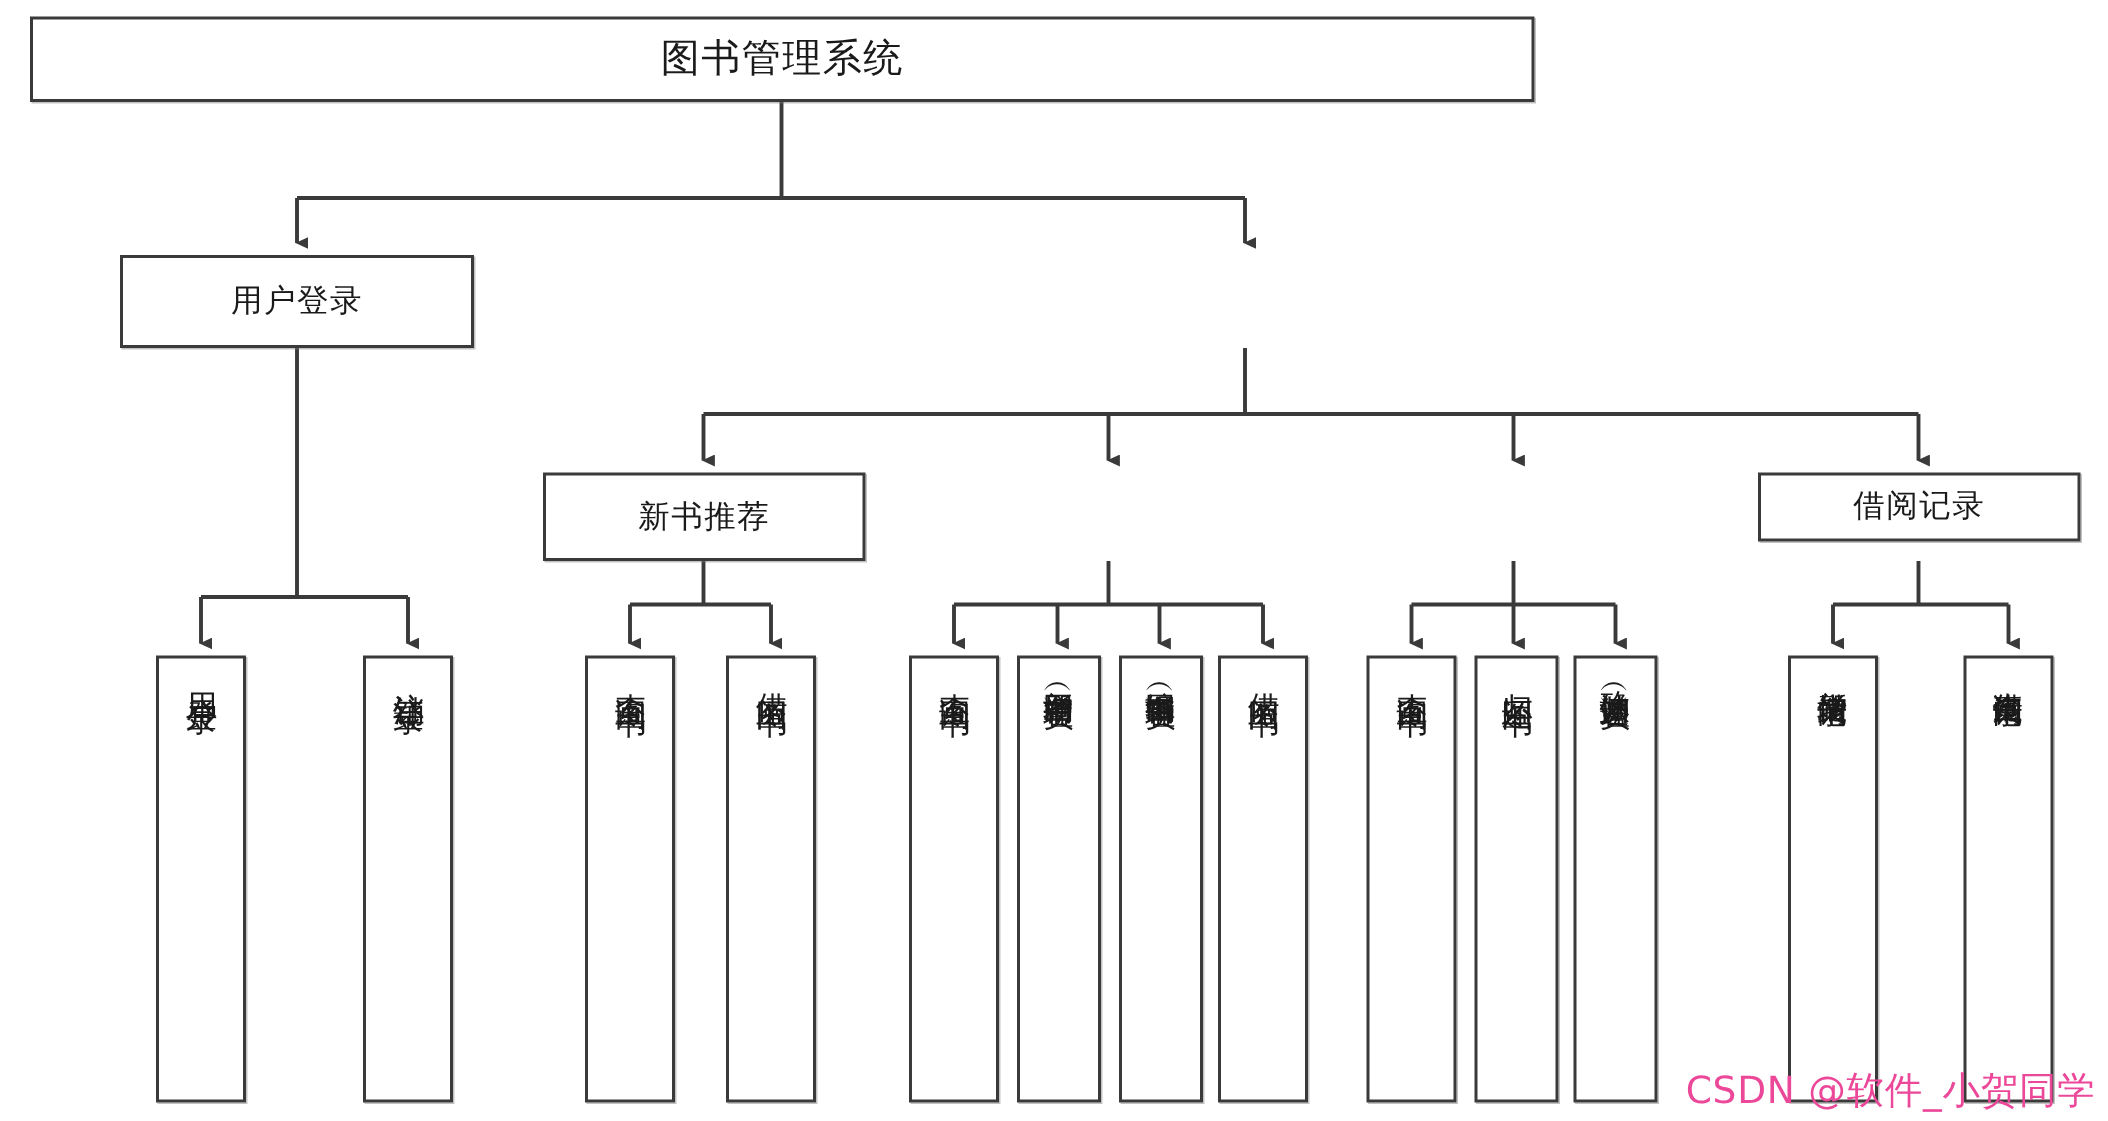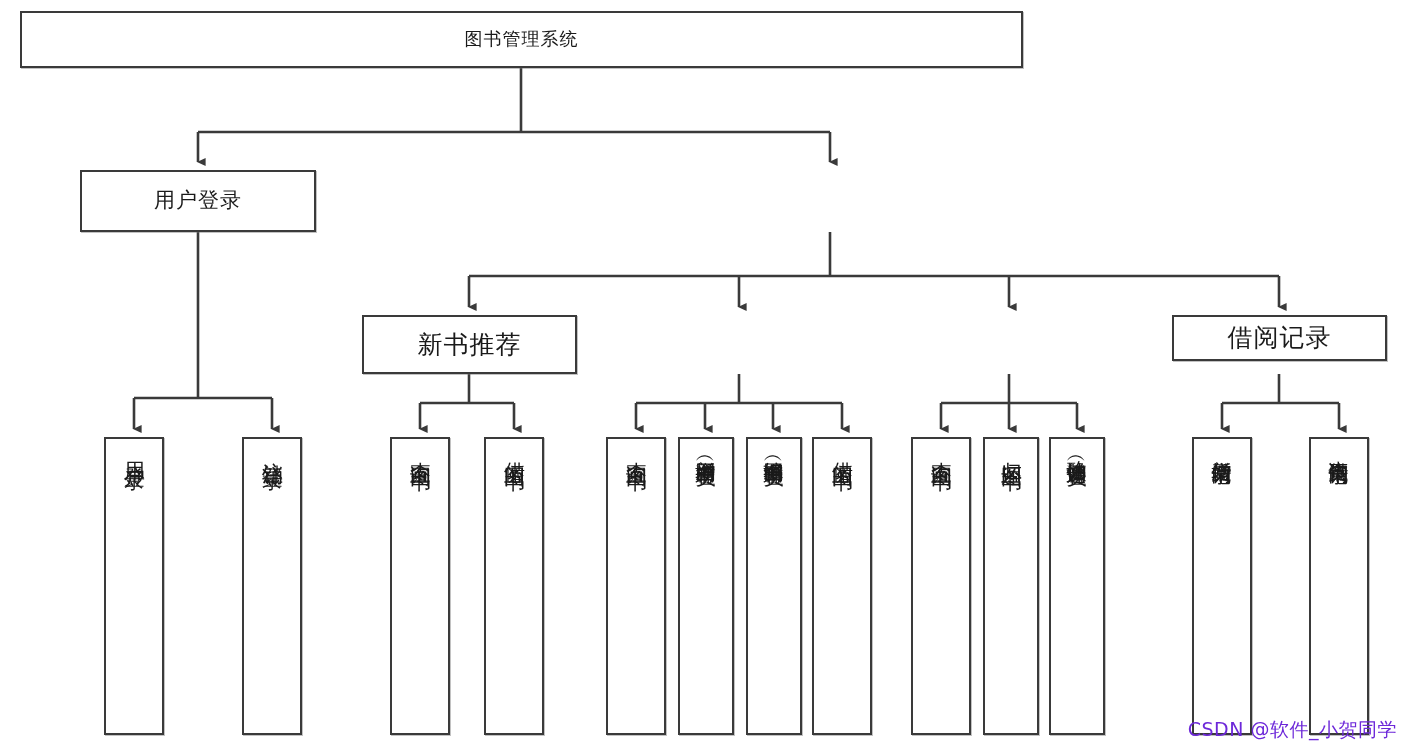--- a/index.html
+++ b/index.html
@@ -37,23 +37,23 @@
     color: #1a1a1a;
     box-shadow: 1px 1px 0 rgba(120,120,120,0.45);
   }
   .node .label {
     display: block;
     text-align: center;
     letter-spacing: 1px;
     line-height: 1.12;
     white-space: nowrap;
   }
-  .node.root { font-size: 18px; }
+  .node.root { font-size: 26px; }
   .node.lvl2 { font-size: 21px; }
-  .node.lvl3 { font-size: 25px; }
+  .node.lvl3 { font-size: 21px; }
   .node.leaf {
     align-items: flex-start;
     justify-content: center;
     padding-top: 6px;
   }
   .node.leaf .label {
     writing-mode: vertical-rl;
     text-orientation: upright;
     font-size: 21px;
     letter-spacing: 3px;
@@ -61,22 +61,22 @@
     white-space: nowrap;
   }
   .node.leaf.tall-text .label {
     font-size: 20px;
     letter-spacing: 1px;
   }
   .watermark {
     position: absolute;
     right: 8px;
     bottom: 4px;
-    font-size: 19px;
-    color: #6d28d9;
+    font-size: 25px;
+    color: #ec4899;
     letter-spacing: 0.5px;
     white-space: nowrap;
     font-family: "DejaVu Sans", "Liberation Sans", sans-serif;
   }
 </style>
 </head>
 <body>
 
 <div id="canvas">
 

